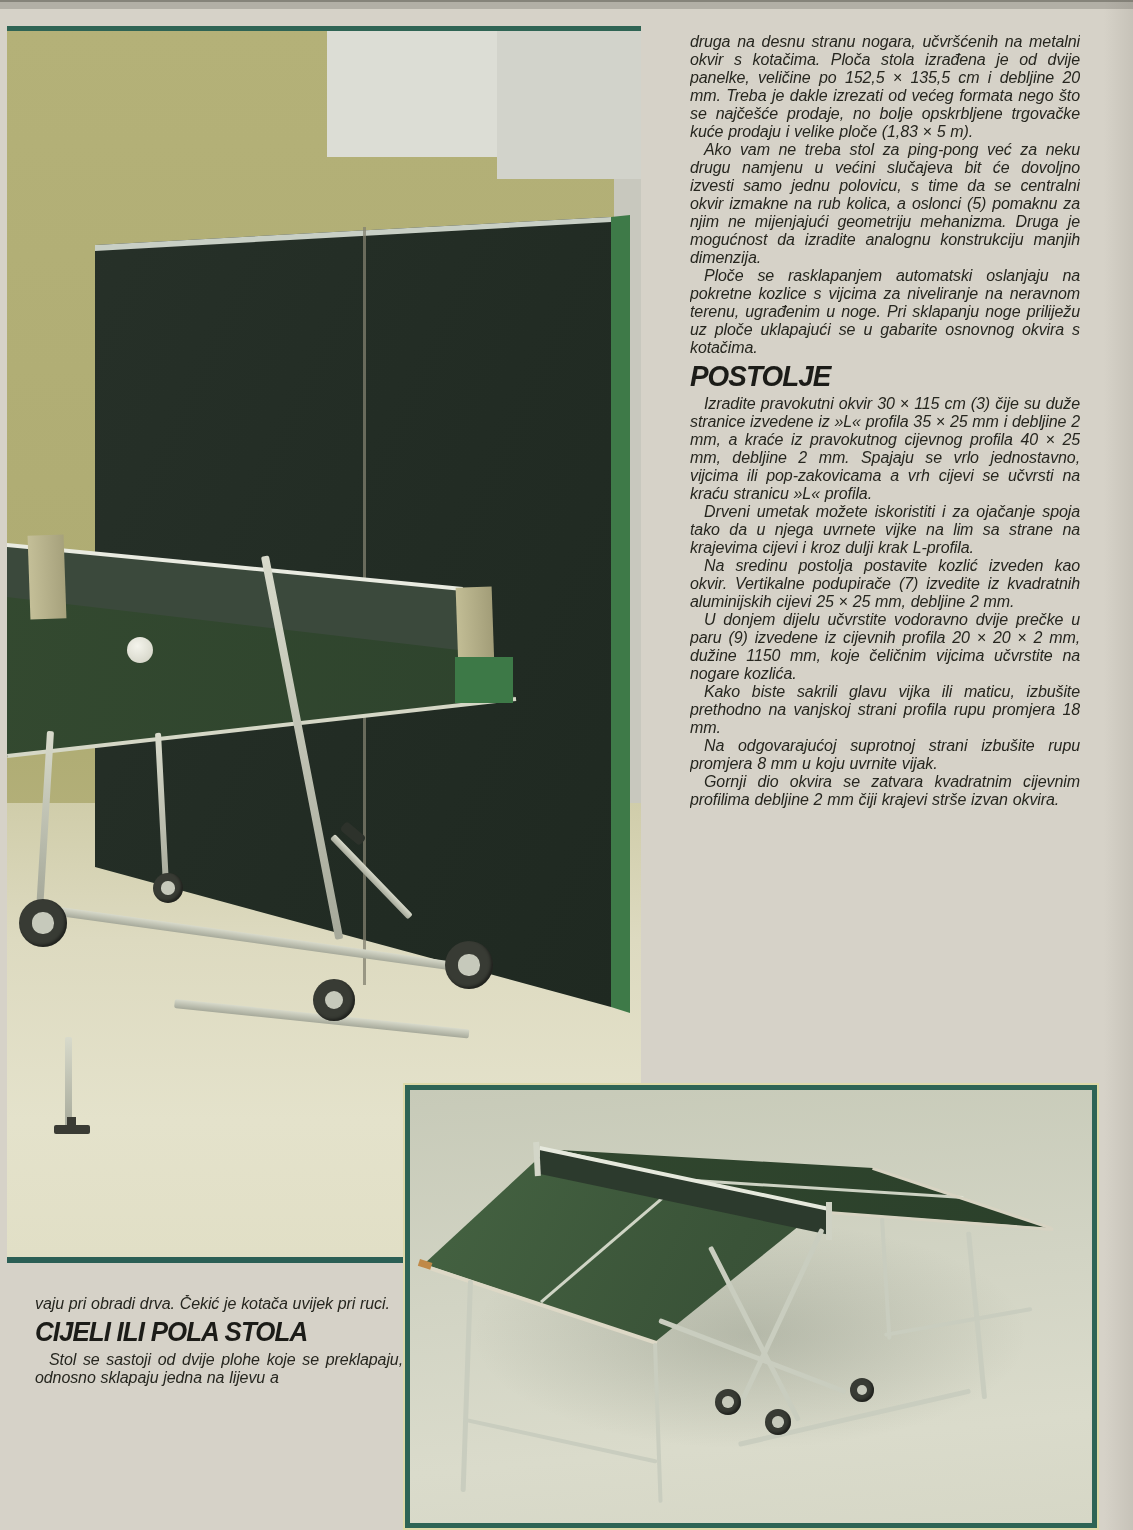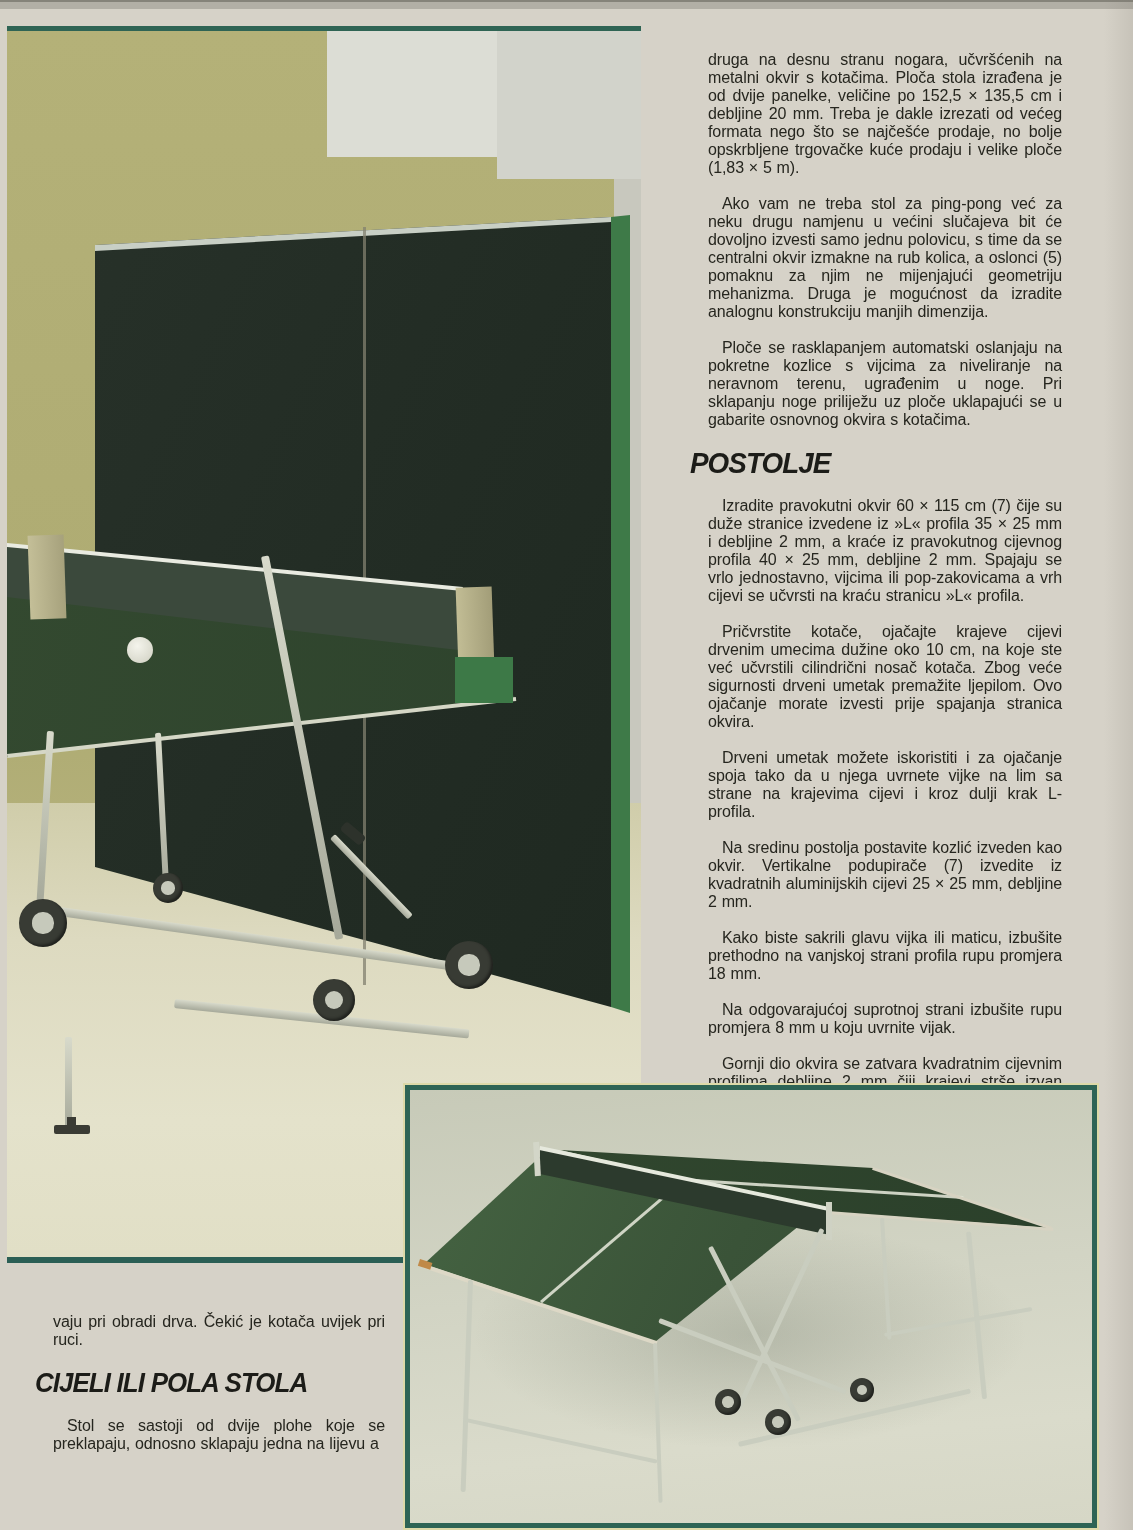--- a/index.html
+++ b/index.html
@@ -12,21 +12,21 @@
   
   .textcol{
     position:absolute;
     color:#26261f;
     font-size:16px;line-height:18px;
     text-align:justify;
     letter-spacing:-0.1px;
     word-spacing:0.5px;
     hyphens:auto;-webkit-hyphens:auto;
   }
-  .textcol p{margin:18px;text-indent:14px;}
+  .textcol p{margin:0;text-indent:14px;font-style:italic;}
   .textcol p.noindent{text-indent:0;}
   .textcol h2{
     margin:3px 0 3px;
     font-size:29px;line-height:32px;
     font-style:italic;font-weight:bold;
     color:#1c1c18;letter-spacing:-1px;
     transform:scaleX(.96);transform-origin:0 50%;
     text-indent:0;
   }
   
@@ -97,24 +97,24 @@
   <div class="wheel" style="left:12px;top:868px;width:48px;height:48px;"></div>
   <div class="wheel" style="left:306px;top:948px;width:42px;height:42px;"></div>
   <div class="wheel" style="left:438px;top:910px;width:48px;height:48px;"></div>
 </figure>
 
 <div class="textcol" style="left:690px;top:33px;width:390px;height:1050px;overflow:hidden;">
   <p class="noindent">druga na desnu stranu nogara, učvršćenih na metalni okvir s kotačima. Ploča stola izrađena je od dvije panelke, veličine po 152,5 × 135,5 cm i debljine 20 mm. Treba je dakle izrezati od većeg formata nego što se najčešće prodaje, no bolje opskrbljene trgovačke kuće prodaju i velike ploče (1,83 × 5 m).</p>
   <p>Ako vam ne treba stol za ping-pong već za neku drugu namjenu u većini slučajeva bit će dovoljno izvesti samo jednu polovicu, s time da se centralni okvir izmakne na rub kolica, a oslonci (5) pomaknu za njim ne mijenjajući geometriju mehanizma. Druga je mogućnost da izradite analognu konstrukciju manjih dimenzija.</p>
   <p>Ploče se rasklapanjem automatski oslanjaju na pokretne kozlice s vijcima za niveliranje na neravnom terenu, ugrađenim u noge. Pri sklapanju noge priliježu uz ploče uklapajući se u gabarite osnovnog okvira s kotačima.</p>
   <h2>POSTOLJE</h2>
-  <p>Izradite pravokutni okvir 60 × 115 cm (7) čije su duže stranice izvedene iz »L« profila 35 × 25 mm i debljine 2 mm, a kraće iz pravokutnog cijevnog profila 40 × 25 mm, debljine 2 mm. Spajaju se vrlo jednostavno, vijcima ili pop-zakovicama a vrh cijevi se učvrsti na kraću stranicu »L« profila.</p>
-  <p>Pričvrstite kotače, ojačajte krajeve cijevi drvenim umecima dužine oko 10 cm, na koje ste već učvrstili cilindrični nosač kotača. Zbog veće sigurnosti drveni umetak premažite ljepilom. Ovo ojačanje morate izvesti prije spajanja stranica okvira.</p>
+  <p>Izradite pravokutni okvir 30 × 115 cm (3) čije su duže stranice izvedene iz »L« profila 35 × 25 mm i debljine 2 mm, a kraće iz pravokutnog cijevnog profila 40 × 25 mm, debljine 2 mm. Spajaju se vrlo jednostavno, vijcima ili pop-zakovicama a vrh cijevi se učvrsti na kraću stranicu »L« profila.</p>
   <p>Drveni umetak možete iskoristiti i za ojačanje spoja tako da u njega uvrnete vijke na lim sa strane na krajevima cijevi i kroz dulji krak L-profila.</p>
   <p>Na sredinu postolja postavite kozlić izveden kao okvir. Vertikalne podupirače (7) izvedite iz kvadratnih aluminijskih cijevi 25 × 25 mm, debljine 2 mm.</p>
+  <p>U donjem dijelu učvrstite vodoravno dvije prečke u paru (9) izvedene iz cijevnih profila 20 × 20 × 2 mm, dužine 1150 mm, koje čeličnim vijcima učvrstite na nogare kozlića.</p>
   <p>Kako biste sakrili glavu vijka ili maticu, izbušite prethodno na vanjskoj strani profila rupu promjera 18 mm.</p>
   <p>Na odgovarajućoj suprotnoj strani izbušite rupu promjera 8 mm u koju uvrnite vijak.</p>
   <p>Gornji dio okvira se zatvara kvadratnim cijevnim profilima debljine 2 mm čiji krajevi strše izvan okvira.</p>
 </div>
 
 <figure class="photo2" role="img" aria-label="Rasklopljeni ping-pong stol s mrežicom na svijetlom podu">
   <div class="layer" style="background:linear-gradient(175deg,#c7cab8 0%,#d2d4c4 45%,#dadbcb 78%,#d6d7c6 100%);"></div>
   <div class="abs" style="left:60px;top:130px;width:560px;height:230px;border-radius:50%;background:radial-gradient(rgba(85,95,80,.25),rgba(85,95,80,0) 70%);"></div>
 
   <div class="layer" style="clip-path:polygon(150px 60px,463px 78px,642px 138px,418px 122px);background:linear-gradient(100deg,#32482f 0%,#2a3f2a 100%);"></div>

